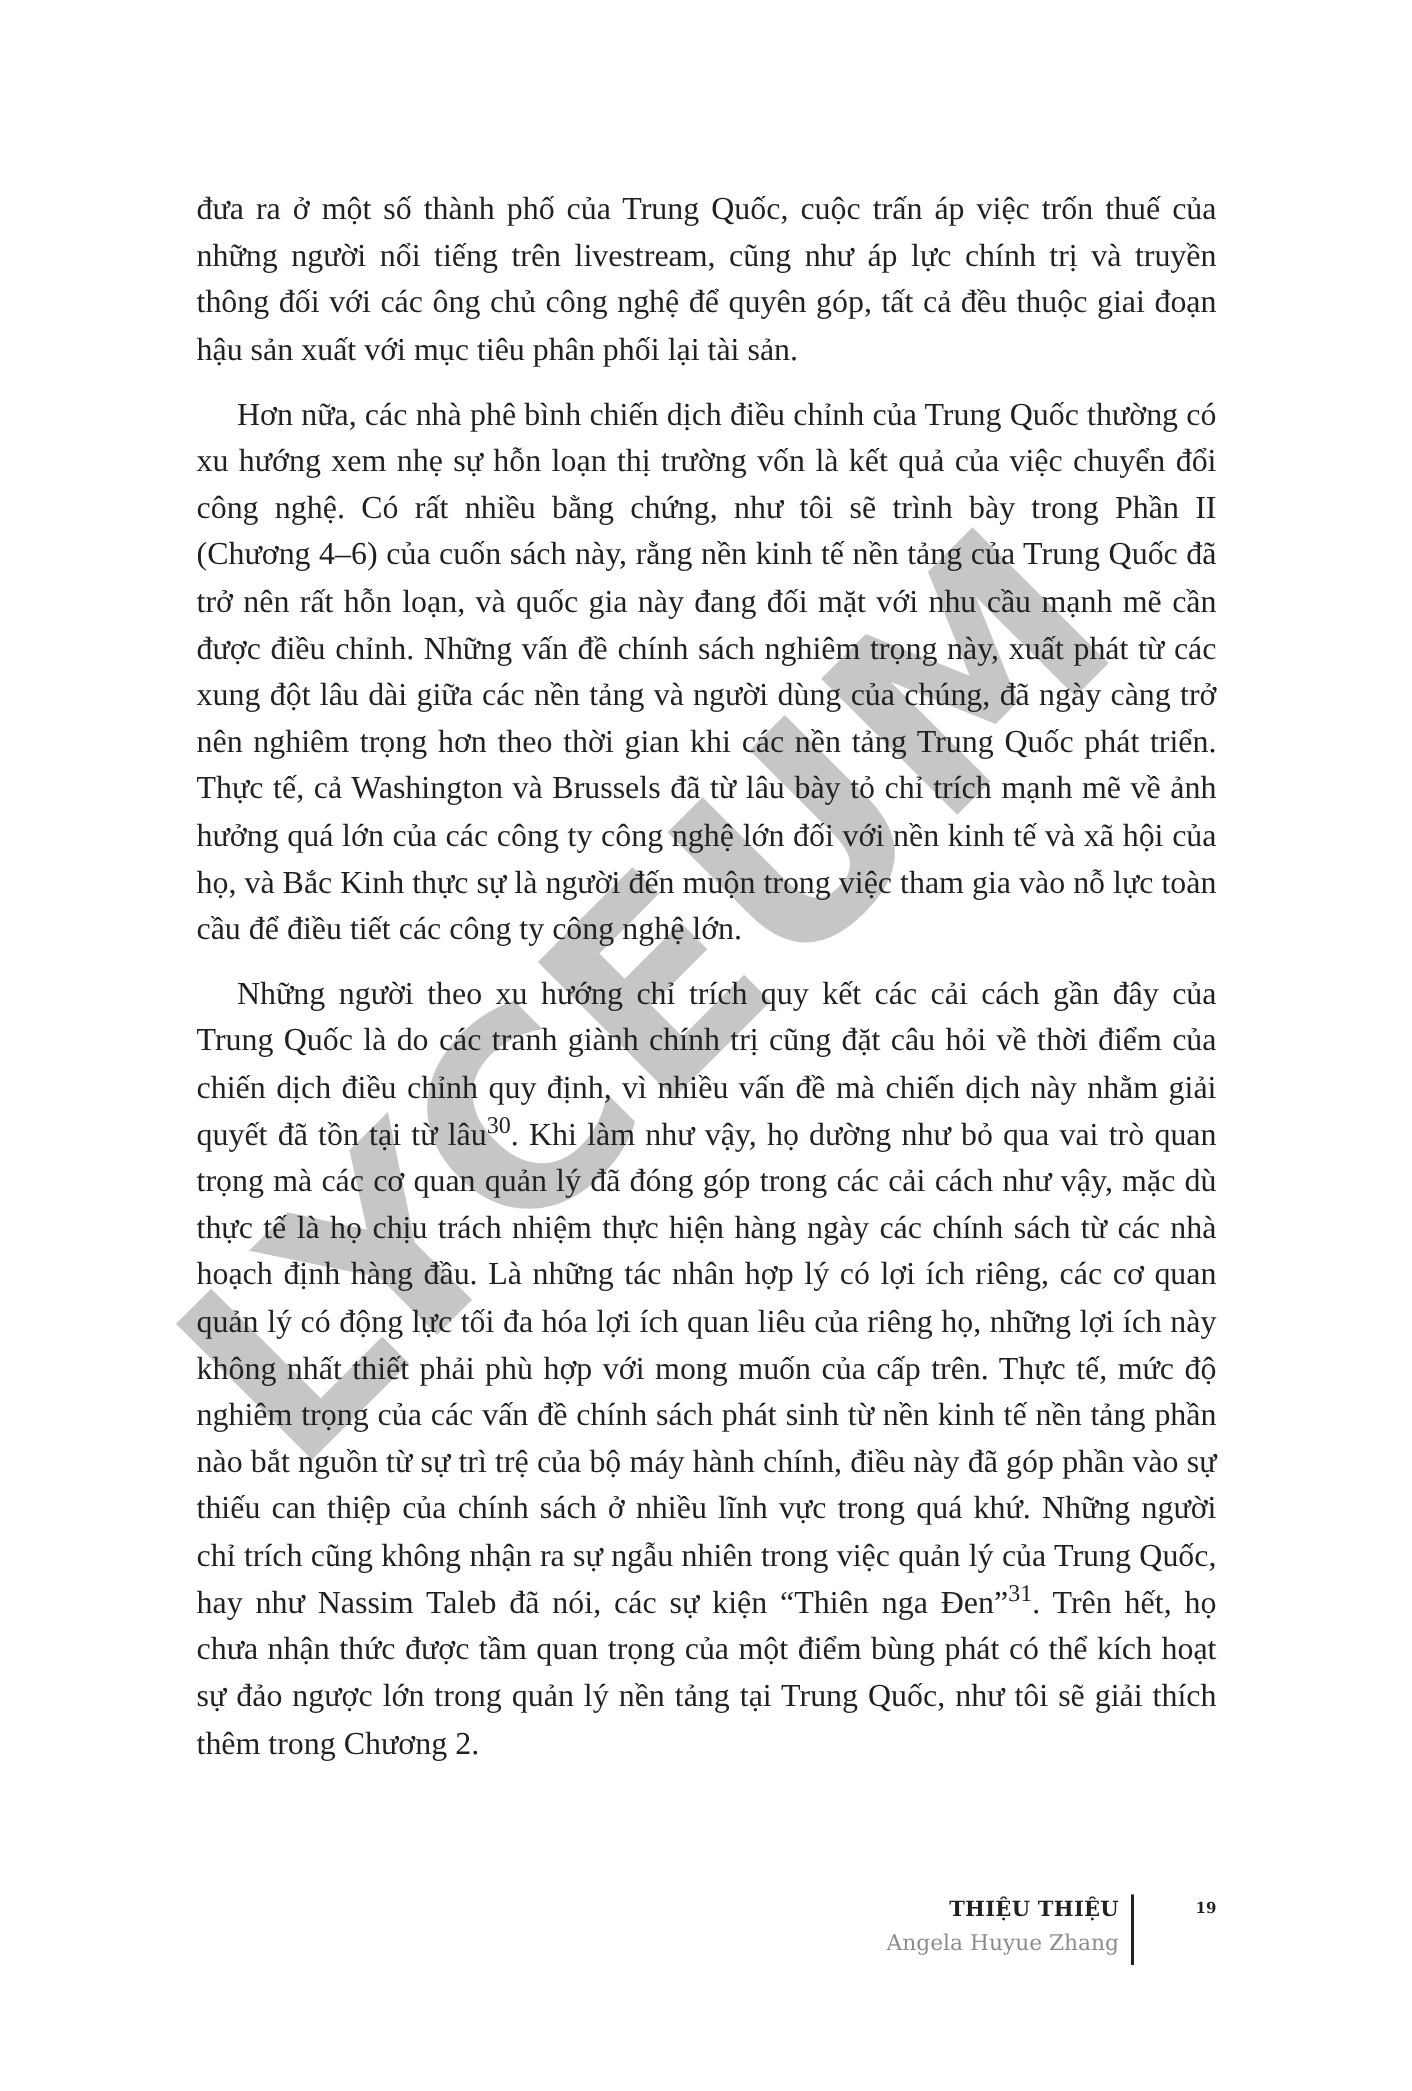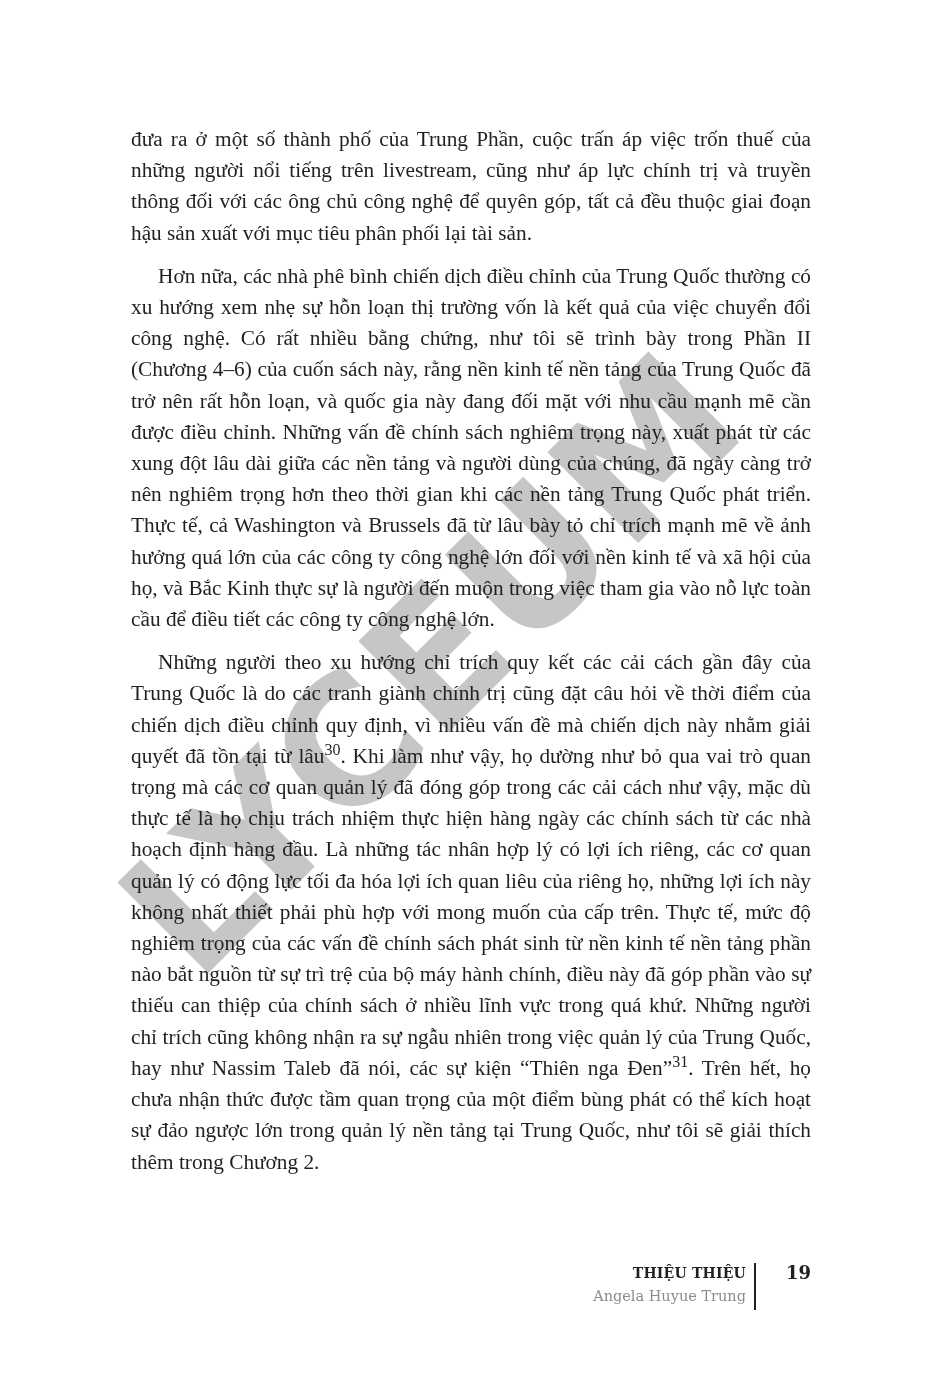--- a/index.html
+++ b/index.html
@@ -98,40 +98,40 @@
     width: 1.5px;
     height: 47px;
     background: #231f20;
   }
   .footer-page {
     position: absolute;
     right: 0;
     top: 0;
     font-family: "DejaVu Serif", "Liberation Serif", serif;
     font-weight: bold;
-    font-size: 18px;
+    font-size: 10px;
     line-height: 22px;
     color: #231f20;
   }
 </style>
 </head>
 <body>
 
 <div class="page">
 
   <div class="watermark">LYCEUM</div>
 
   <div class="body-text">
-    <p class="para">đưa ra ở một số thành phố của Trung Phần, cuộc trấn áp việc trốn thuế của những người nổi tiếng trên livestream, cũng như áp lực chính trị và truyền thông đối với các ông chủ công nghệ để quyên góp, tất cả đều thuộc giai đoạn hậu sản xuất với mục tiêu phân phối lại tài sản.</p>
+    <p class="para">đưa ra ở một số thành phố của Trung Quốc, cuộc trấn áp việc trốn thuế của những người nổi tiếng trên livestream, cũng như áp lực chính trị và truyền thông đối với các ông chủ công nghệ để quyên góp, tất cả đều thuộc giai đoạn hậu sản xuất với mục tiêu phân phối lại tài sản.</p>
     <p class="para indent">Hơn nữa, các nhà phê bình chiến dịch điều chỉnh của Trung Quốc thường có xu hướng xem nhẹ sự hỗn loạn thị trường vốn là kết quả của việc chuyển đổi công nghệ. Có rất nhiều bằng chứng, như tôi sẽ trình bày trong Phần II (Chương 4–6) của cuốn sách này, rằng nền kinh tế nền tảng của Trung Quốc đã trở nên rất hỗn loạn, và quốc gia này đang đối mặt với nhu cầu mạnh mẽ cần được điều chỉnh. Những vấn đề chính sách nghiêm trọng này, xuất phát từ các xung đột lâu dài giữa các nền tảng và người dùng của chúng, đã ngày càng trở nên nghiêm trọng hơn theo thời gian khi các nền tảng Trung Quốc phát triển. Thực tế, cả Washington và Brussels đã từ lâu bày tỏ chỉ trích mạnh mẽ về ảnh hưởng quá lớn của các công ty công nghệ lớn đối với nền kinh tế và xã hội của họ, và Bắc Kinh thực sự là người đến muộn trong việc tham gia vào nỗ lực toàn cầu để điều tiết các công ty công nghệ lớn.</p>
     <p class="para indent"><span>Những người theo xu hướng chỉ trích quy kết các cải cách gần đây của Trung Quốc là do các tranh giành chính trị cũng đặt câu hỏi về thời điểm của chiến dịch điều chỉnh quy định, vì nhiều vấn đề mà chiến dịch này nhằm giải quyết đã tồn tại từ lâu</span><sup>30</sup><span>. Khi làm như vậy, họ dường như bỏ qua vai trò quan trọng mà các cơ quan quản lý đã đóng góp trong các cải cách như vậy, mặc dù thực tế là họ chịu trách nhiệm thực hiện hàng ngày các chính sách từ các nhà hoạch định hàng đầu. Là những tác nhân hợp lý có lợi ích riêng, các cơ quan quản lý có động lực tối đa hóa lợi ích quan liêu của riêng họ, những lợi ích này không nhất thiết phải phù hợp với mong muốn của cấp trên. Thực tế, mức độ nghiêm trọng của các vấn đề chính sách phát sinh từ nền kinh tế nền tảng phần nào bắt nguồn từ sự trì trệ của bộ máy hành chính, điều này đã góp phần vào sự thiếu can thiệp của chính sách ở nhiều lĩnh vực trong quá khứ. Những người chỉ trích cũng không nhận ra sự ngẫu nhiên trong việc quản lý của Trung Quốc, hay như Nassim Taleb đã nói, các sự kiện “Thiên nga Đen”</span><sup>31</sup><span>. Trên hết, họ chưa nhận thức được tầm quan trọng của một điểm bùng phát có thể kích hoạt sự đảo ngược lớn trong quản lý nền tảng tại Trung Quốc, như tôi sẽ giải thích thêm trong Chương 2.</span></p>
   </div>
 
   <div class="footer">
     <div class="footer-left">
       <div class="footer-chapter">THIỆU THIỆU</div>
-      <div class="footer-author">Angela Huyue Trung</div>
+      <div class="footer-author">Angela Huyue Zhang</div>
     </div>
     <div class="footer-divider"></div>
     <div class="footer-page">19</div>
   </div>
 
 </div>
 
 </body></html>

